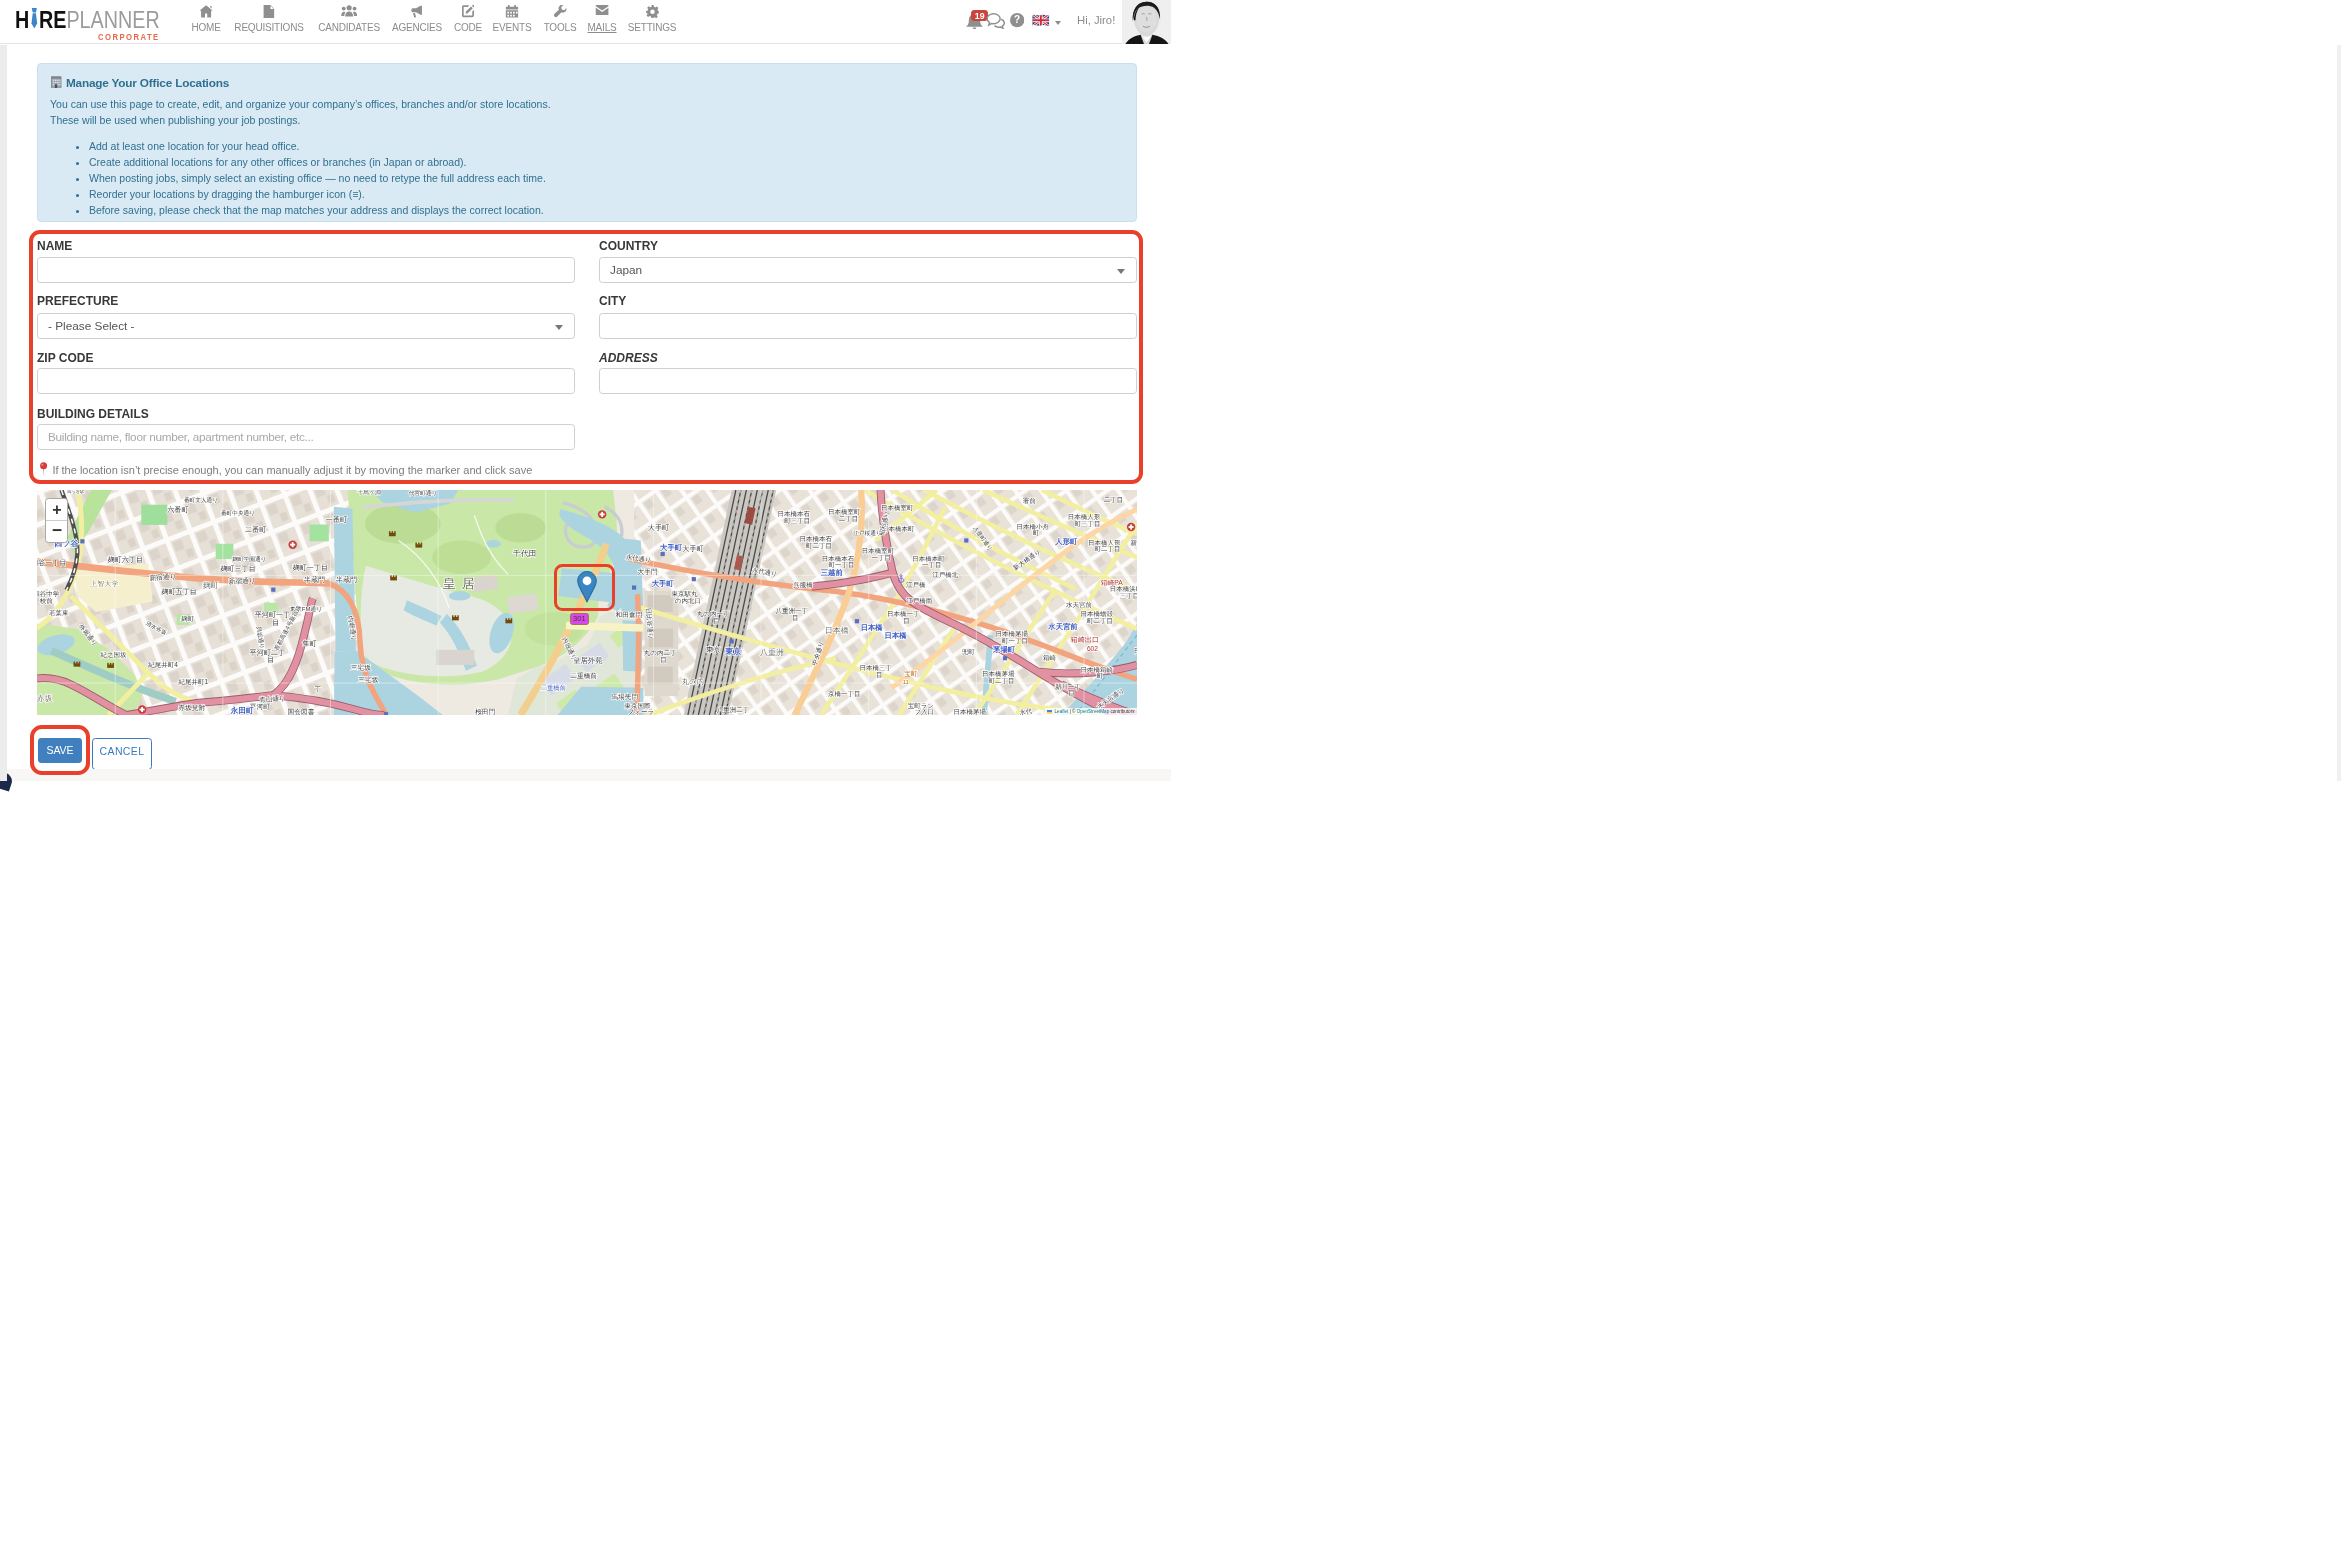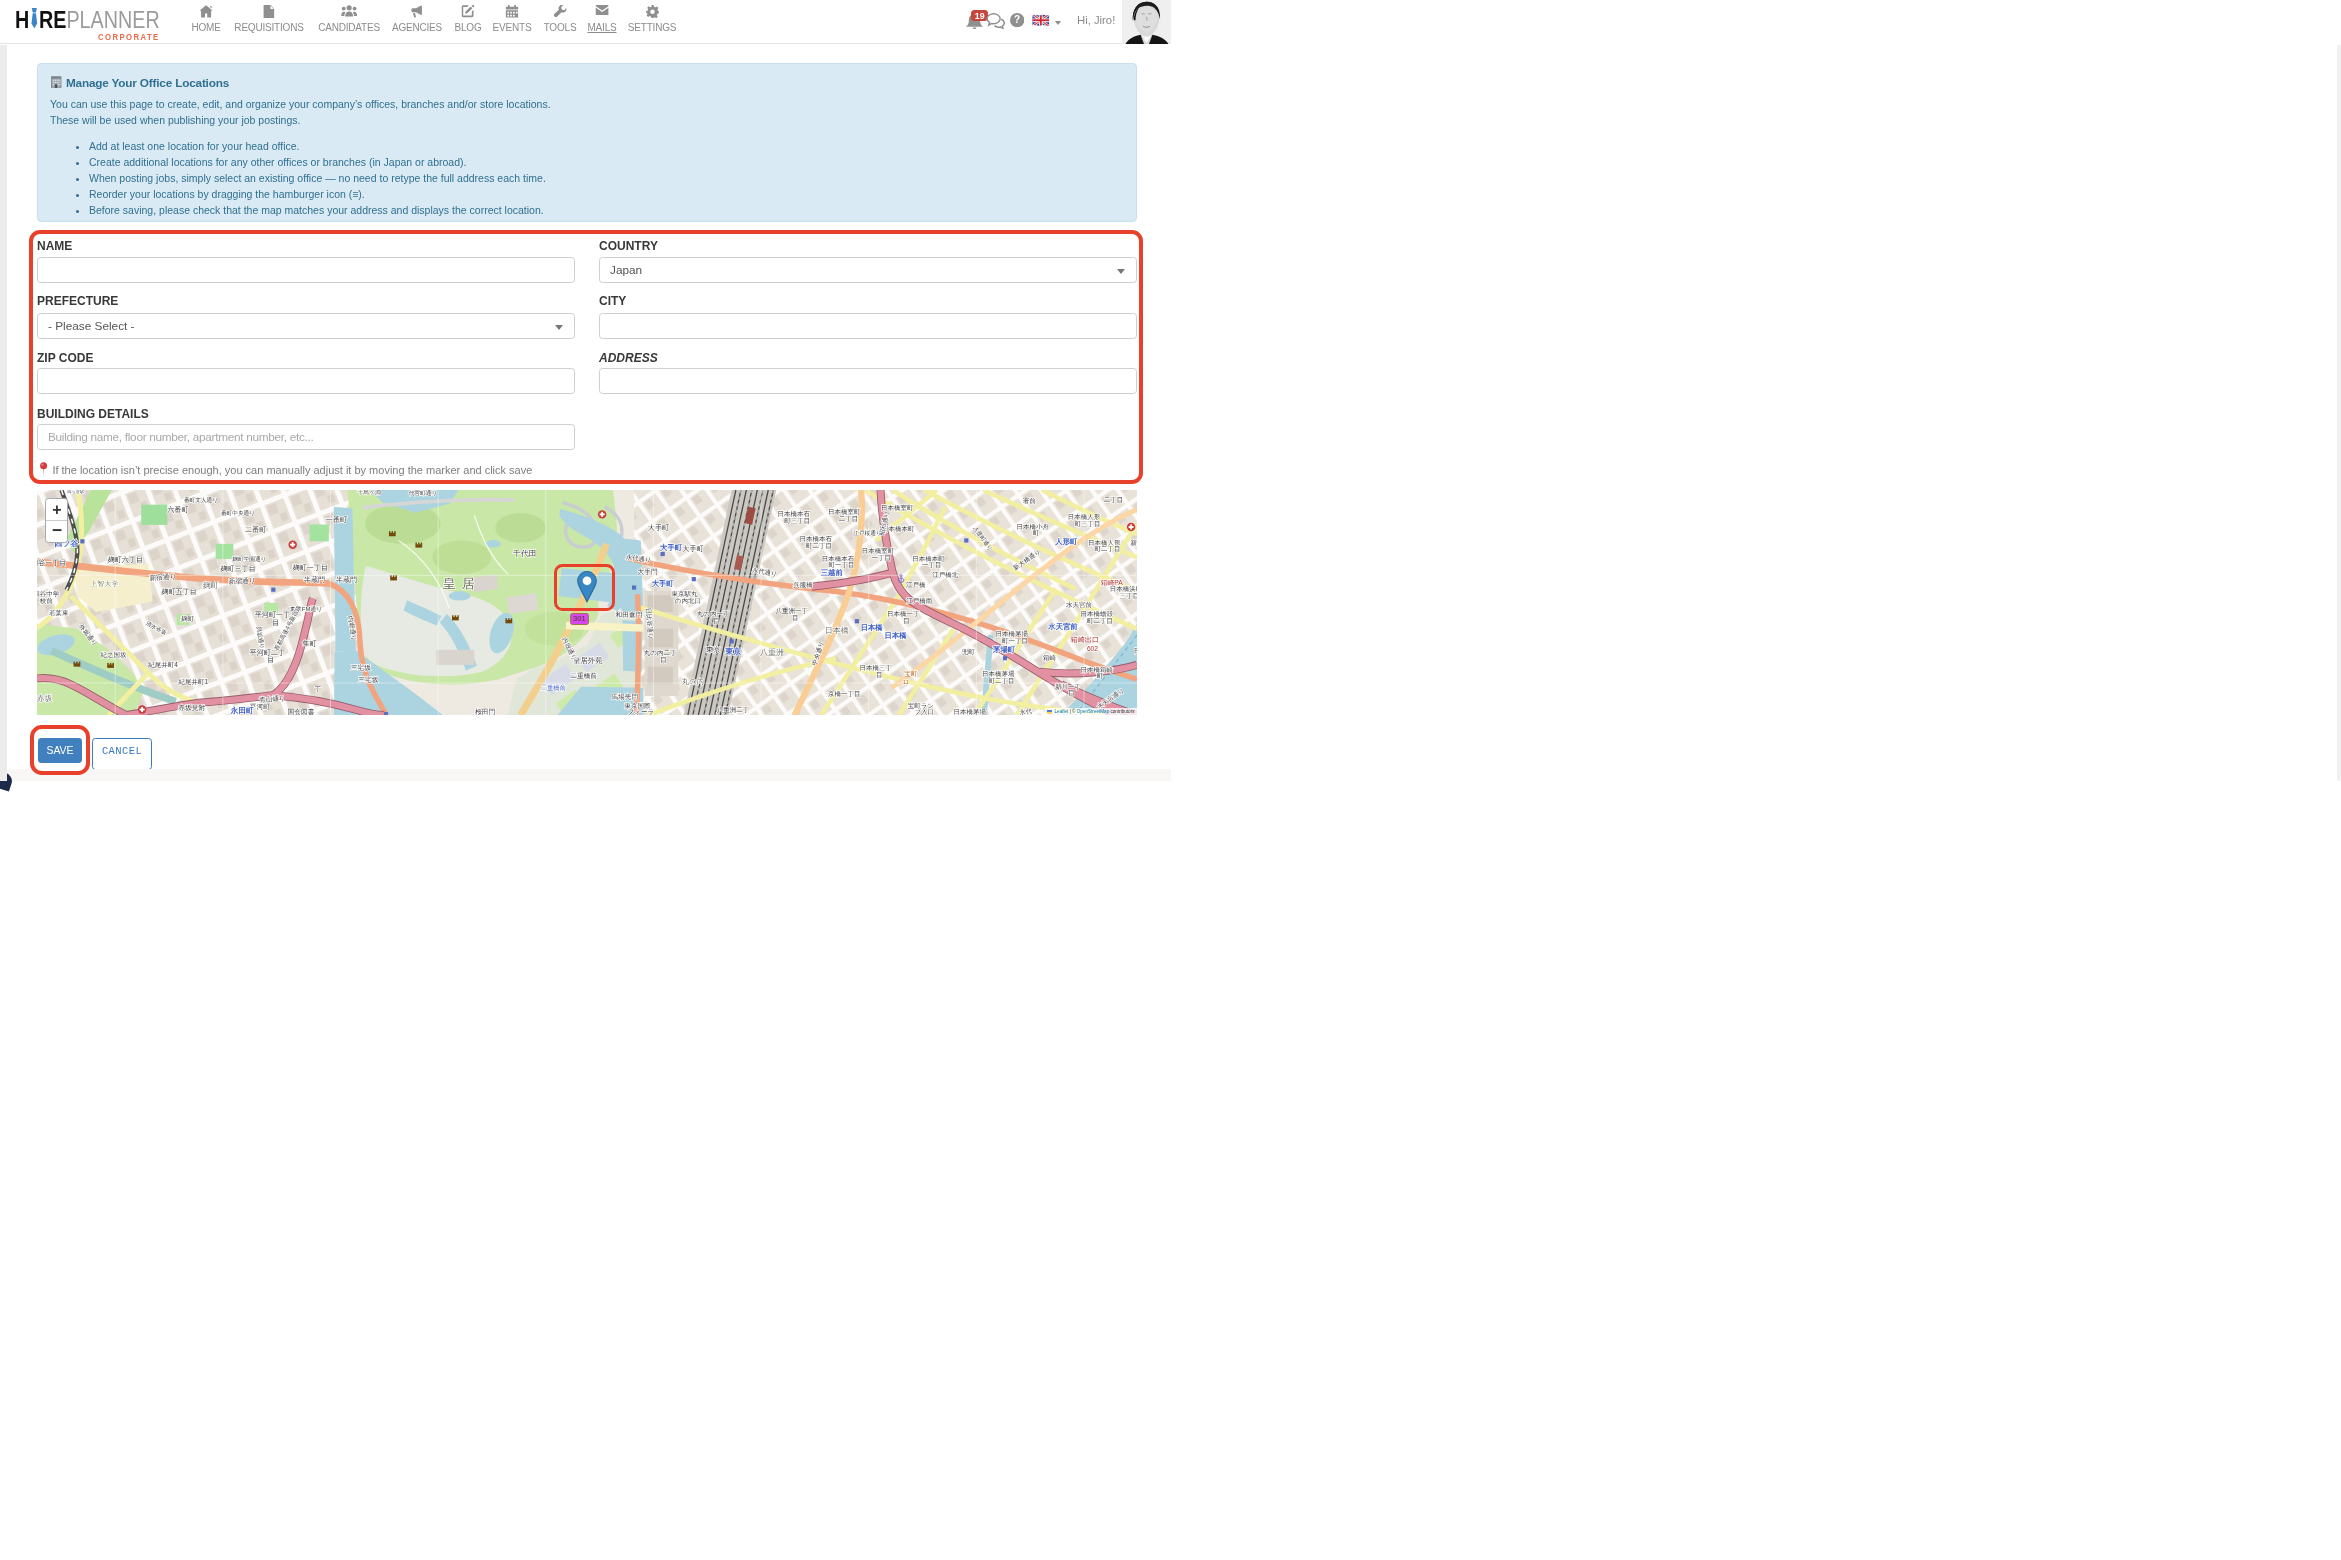--- a/index.html
+++ b/index.html
@@ -48,21 +48,21 @@
   border-top:5px solid #777; }
 .note { position:absolute; left:39px; top:462px; font-size:11px; color:#7d7d7d; }
 
 .savering { position:absolute; left:30px; top:725px; width:60px; height:50px; z-index:10;
   border:4.6px solid #e8402a; border-radius:11.8px; background:#fff; }
 .savebtn { position:absolute; left:38px; top:738px; z-index:11; width:44px; height:25px;
   background:#4080bf; color:#fff; font-size:10.5px; border-radius:3.4px;
   text-align:center; line-height:25px; }
 .cancelbtn { position:absolute; left:92px; top:738px; width:60px; height:32px;
   background:#fff; color:#3a7abd; font-size:10.5px; border:0.8px solid #3a7abd; border-radius:3.4px;
-  text-align:center; line-height:24px; letter-spacing:0.4px;font-family:Liberation Mono, monospace; }
+  text-align:center; line-height:24px; letter-spacing:0.4px; }
 .footer { position:absolute; left:0; top:769px; width:1171px; height:11.8px; background:#f8f7f6; }
 .scrollbar { position:absolute; right:0; top:45px; width:4.2px; height:736px; background:#f0f0f0; z-index:60; }
 .cornerblob { position:absolute; left:-6.7px; top:772px; width:18.5px; height:17px;
   background:#1b2a4a; border-radius:50% 50% 0 0; transform:rotate(18deg); }
 
 .map { position:absolute; left:37px; top:490px; width:1100px; height:225px; overflow:hidden; }
 </style>
 </head>
 <body>
 <div class="hdr">
@@ -97,21 +97,21 @@
       <div class="ni-ic"><svg class="ic" width="13.4" height="12.6" viewBox="0 0 24 22">
           <path d="M19 1 l2.5 0 0 16 -2.5 0 -8-4.5 H4.5 a4 4 0 0 1 0-7 H11 z M5.5 14 h3.5 l2 7.5 -3.3.5 z"></path>
         </svg></div>
       <span class="ni-lb">AGENCIES</span>
     </div>
   <div class="nav-item" style="left:468px;">
       <div class="ni-ic"><svg class="ic" width="12.6" height="12.6" viewBox="0 0 22 21">
           <path d="M0 3 a3 3 0 0 1 3-3 h10 l-3 3 H3 v15 h15 v-7 l3-3 v10 a3 3 0 0 1-3 3 H3 a3 3 0 0 1-3-3 z"></path>
           <path d="M7 11 l9-9 3 3 -9 9 -3.6.6 z M17.5 1 l1.5-1.5 a1.4 1.4 0 0 1 2 0 l1 1 a1.4 1.4 0 0 1 0 2 L20.5 4 z"></path>
         </svg></div>
-      <span class="ni-lb">BLOG</span>
+      <span class="ni-lb">CODE</span>
     </div>
   <div class="nav-item" style="left:512px;">
       <div class="ni-ic"><svg class="ic" width="12.6" height="12.6" viewBox="0 0 22 22">
           <path d="M0 3 h4 V0 h3 v3 h8 V0 h3 v3 h4 v5 H0 z M0 9 h22 v13 H0 z M3 12 v3 h3 v-3 z m5 0 v3 h3 v-3 z m5 0 v3 h3 v-3 z m5 0 v3 h3 v-3 z M3 17 v3 h3 v-3 z m5 0 v3 h3 v-3 z m5 0 v3 h3 v-3 z" fill-rule="evenodd"></path>
         </svg></div>
       <span class="ni-lb">EVENTS</span>
     </div>
   <div class="nav-item" style="left:560px;">
       <div class="ni-ic"><svg class="ic" width="13.4" height="13.4" viewBox="0 0 22 22">
           <path d="M21 4.5 a6 6 0 0 1-8 7.5 L6 19 a3 3 0 0 1-4.5-4.5 L8.5 8 a6 6 0 0 1 7.5-8 l-3.5 3.5 1 4 4 1 z"></path>

